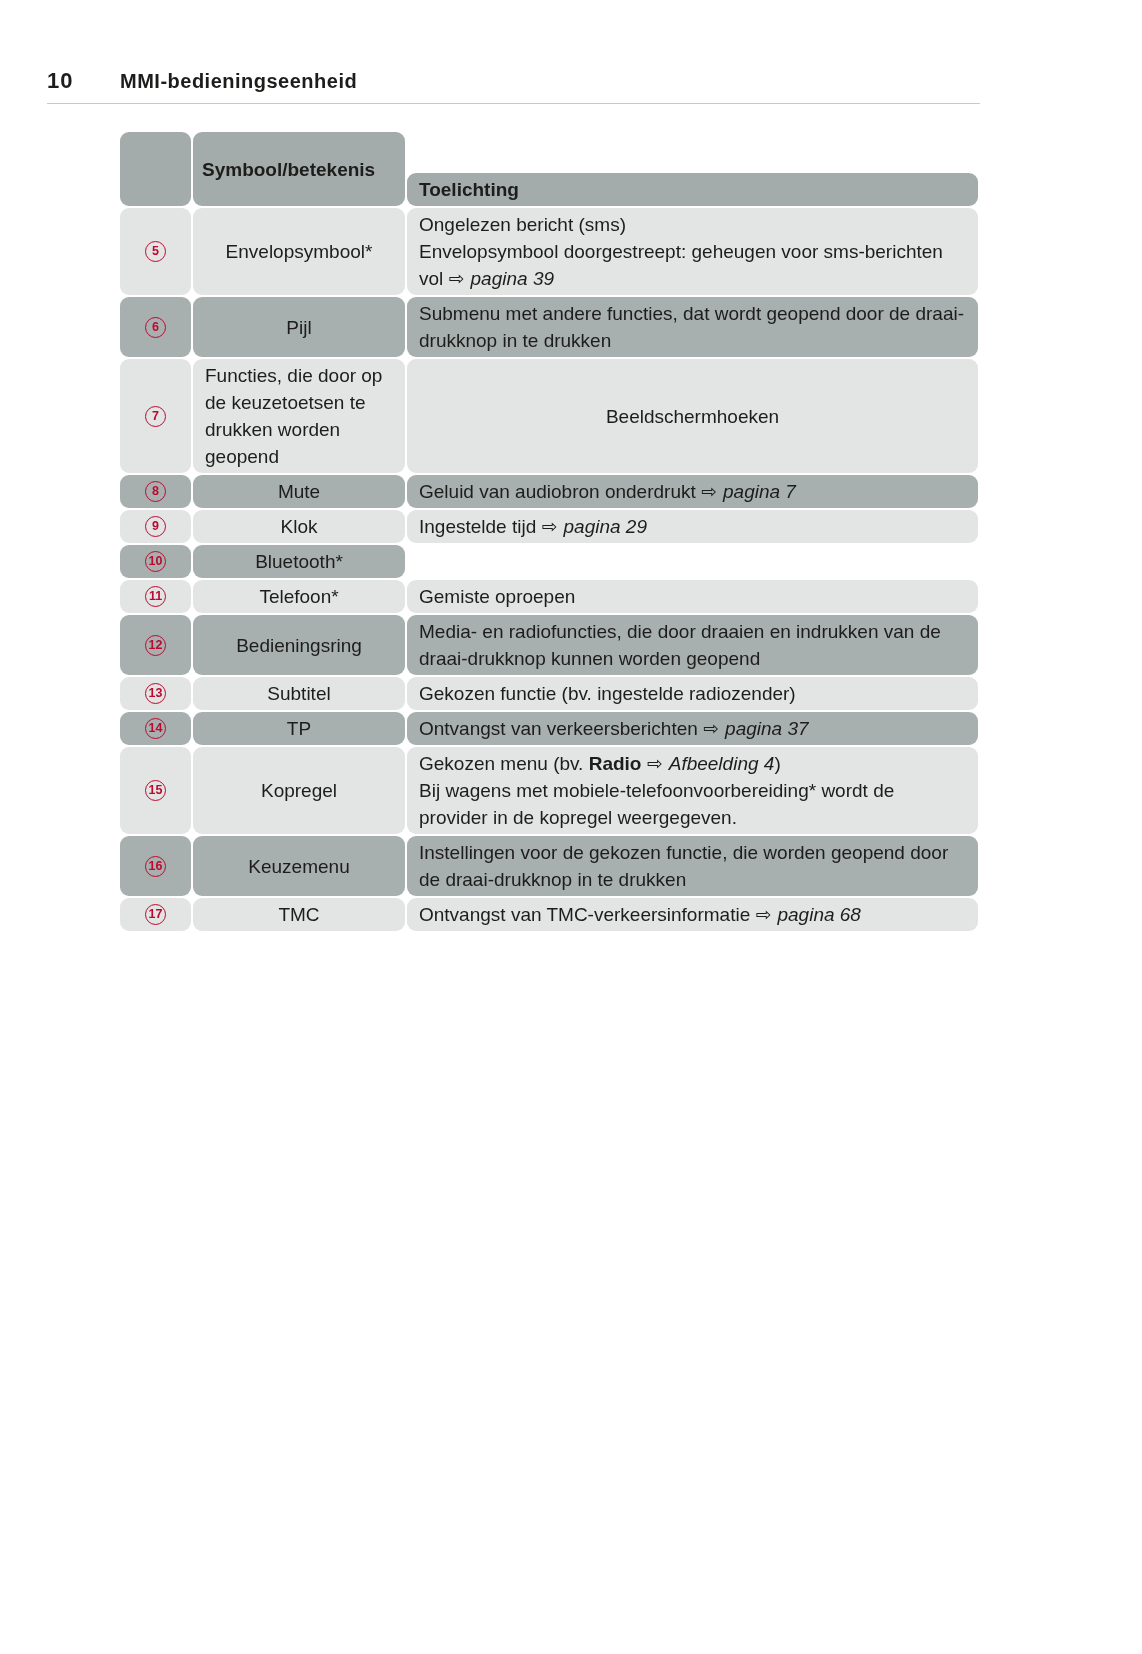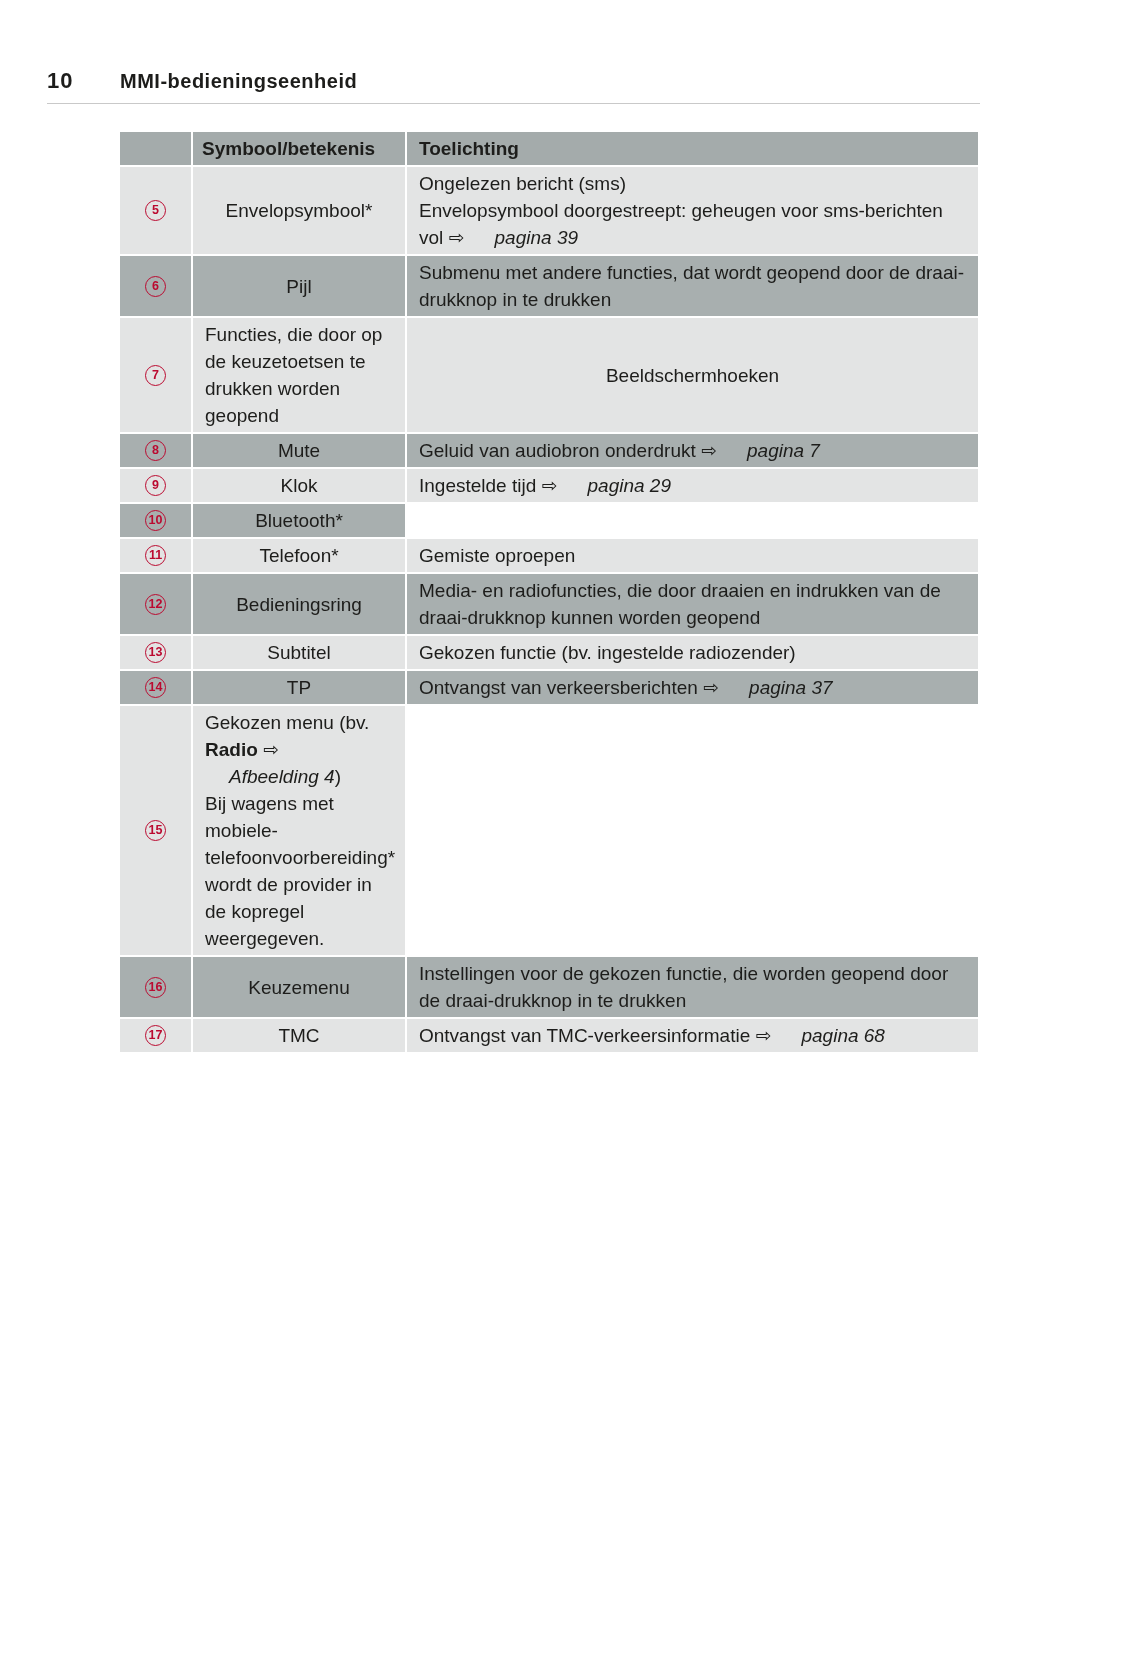--- a/index.html
+++ b/index.html
@@ -43,37 +43,38 @@
   }
   .trow.head .cell { background:var(--header-bg); font-weight:bold; }
   .trow.light .cell { background:var(--row-light); }
   .trow.dark  .cell { background:var(--row-dark); }
   .cell {
     display:flex;
     align-items:center;
     min-height:32px;
     font-size:19px;
     line-height:27px;
+    border-radius:9px;
   }
   .num-cell { justify-content:center; }
   .sym-cell { justify-content:center; text-align:left; padding:3px 6px; }
   .head .sym-cell { justify-content:flex-start; text-align:left; padding-left:9px; }
   .desc-cell { justify-content:flex-start; padding:3px 12px; }
-  .head .desc-cell { padding-left:12px; }
+  .head .desc-cell { padding-left:12px;margin-top:41px; }
   .badge {
     width:21px; height:21px;
     border:1.6px solid var(--accent-red);
     border-radius:50%;
     color:var(--accent-red);
     font-size:12.5px; font-weight:bold;
     display:flex; align-items:center; justify-content:center;
     line-height:1;
   }
   .dline { }
-  .it { font-style:italic;margin-left:24px; }
+  .it { font-style:italic; }
   .bd { font-weight:bold; }
   .arrow { font-family:"DejaVu Sans", sans-serif; font-style:normal; }
 </style>
 </head>
 <body>
 
 <div class="page-header">
   <span class="page-number">10</span>
   <span class="page-title">MMI-bedieningseenheid</span>
 </div>
@@ -179,20 +180,21 @@
         <div class="cell sym-cell">TP</div>
         <div class="cell desc-cell">
           <div>
             <div class="dline"><span>Ontvangst van verkeersberichten </span><span class="arrow">⇨ </span><span class="it">pagina 37</span></div>
           </div>
         </div>
       </div><div class="trow light">
         <div class="cell num-cell">
           <span class="badge">15</span>
         </div>
+        <div class="cell sym-cell">Kopregel</div>
         <div class="cell desc-cell">
           <div>
             <div class="dline"><span>Gekozen menu (bv. </span><span class="bd">Radio</span><span> </span><span class="arrow">⇨ </span><span class="it">Afbeelding 4</span><span>)</span></div>
             <div class="dline"><span>Bij wagens met mobiele-telefoonvoorbereiding* wordt de provider in de kopregel weergegeven.</span></div>
           </div>
         </div>
       </div><div class="trow dark">
         <div class="cell num-cell">
           <span class="badge">16</span>
         </div>

